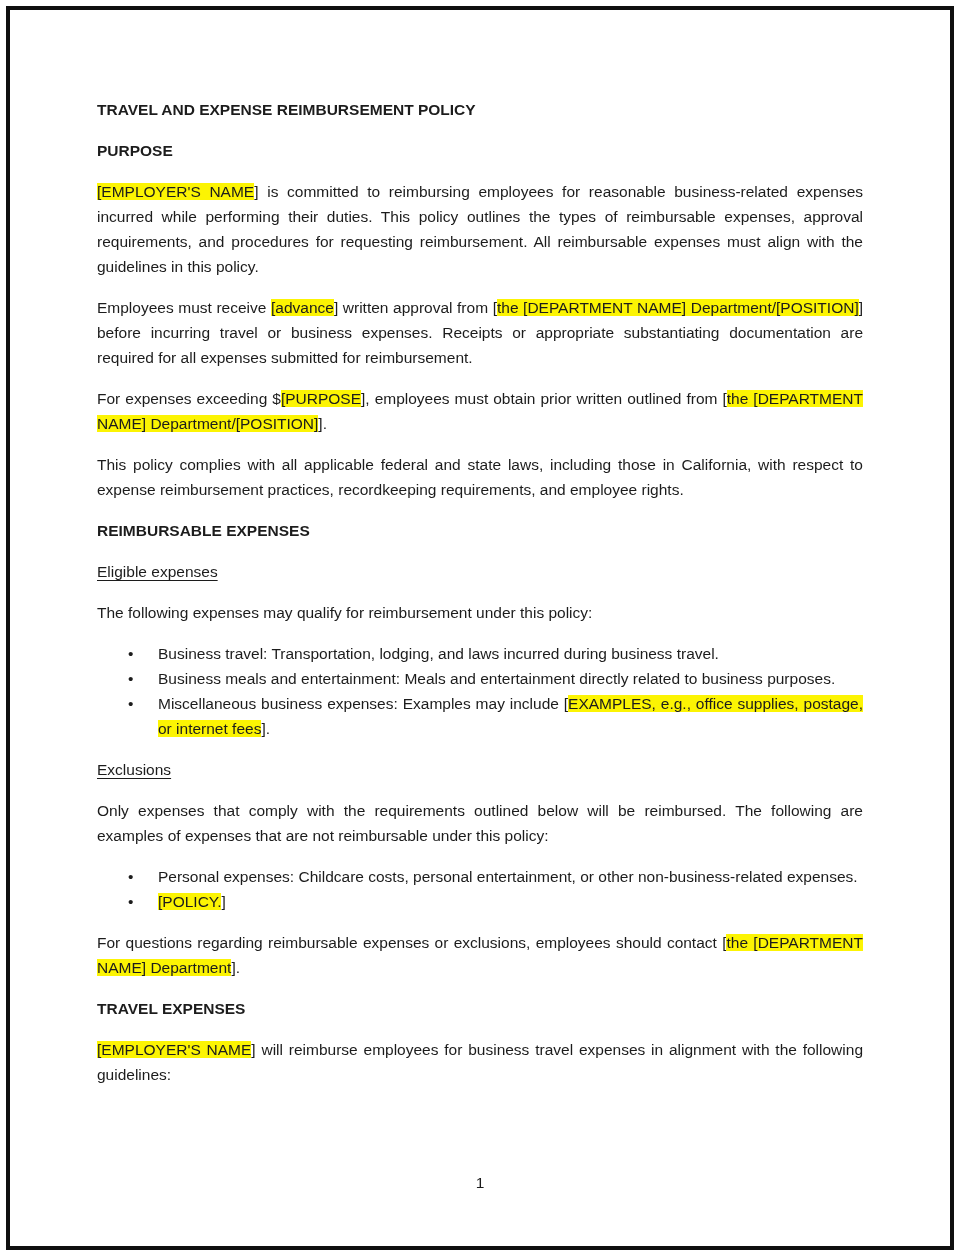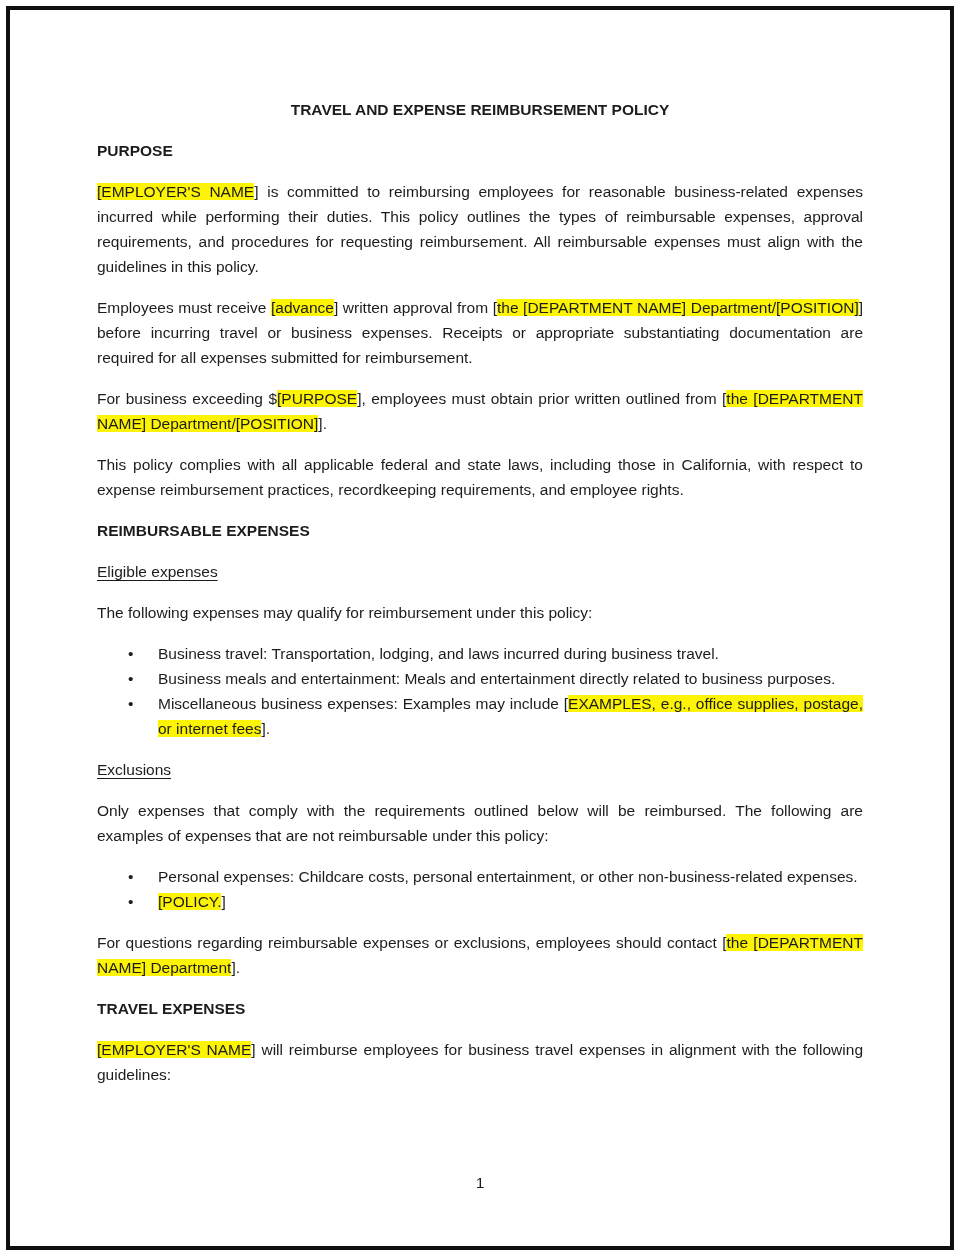--- a/index.html
+++ b/index.html
@@ -17,21 +17,20 @@
     border: 4px solid #0f0f0f;
     pointer-events: none;
   }
   .content {
     position: absolute;
     left: 97px; top: 97px; width: 766px;
     font-size: 15.5px;
     line-height: 25px;
   }
   .title {
-    text-align: center;
     font-weight: bold;
     margin: 0 0 16px 0;
   }
   .h1 {
     font-weight: bold;
     margin: 0 0 16px 0;
   }
   .sub {
     text-decoration: underline;
     text-underline-offset: 3px;
@@ -75,21 +74,21 @@
 <div class="content">
 
   <div class="title">TRAVEL AND EXPENSE REIMBURSEMENT POLICY</div>
 
   <div class="h1">PURPOSE</div>
 
   <div class="para"><span class="hl">[EMPLOYER'S NAME</span><span>] is committed to reimbursing employees for reasonable business-related expenses incurred while performing their duties. This policy outlines the types of reimbursable expenses, approval requirements, and procedures for requesting reimbursement. All reimbursable expenses must align with the guidelines in this policy.</span></div>
 
   <div class="para"><span>Employees must receive </span><span class="hl">[advance</span><span>] written approval from [</span><span class="hl">the [DEPARTMENT NAME] Department/[POSITION]</span><span>] before incurring travel or business expenses. Receipts or appropriate substantiating documentation are required for all expenses submitted for reimbursement.</span></div>
 
-  <div class="para"><span>For business exceeding $</span><span class="hl">[PURPOSE</span><span>], employees must obtain prior written outlined from [</span><span class="hl">the [DEPARTMENT NAME] Department/[POSITION]</span><span>].</span></div>
+  <div class="para"><span>For expenses exceeding $</span><span class="hl">[PURPOSE</span><span>], employees must obtain prior written outlined from [</span><span class="hl">the [DEPARTMENT NAME] Department/[POSITION]</span><span>].</span></div>
 
   <div class="para"><span>This policy complies with all applicable federal and state laws, including those in California, with respect to expense reimbursement practices, recordkeeping requirements, and employee rights.</span></div>
 
   <div class="h1">REIMBURSABLE EXPENSES</div>
 
   <div class="sub">Eligible expenses</div>
 
   <div class="para"><span>The following expenses may qualify for reimbursement under this policy:</span></div>
 
   <ul class="bullets">

